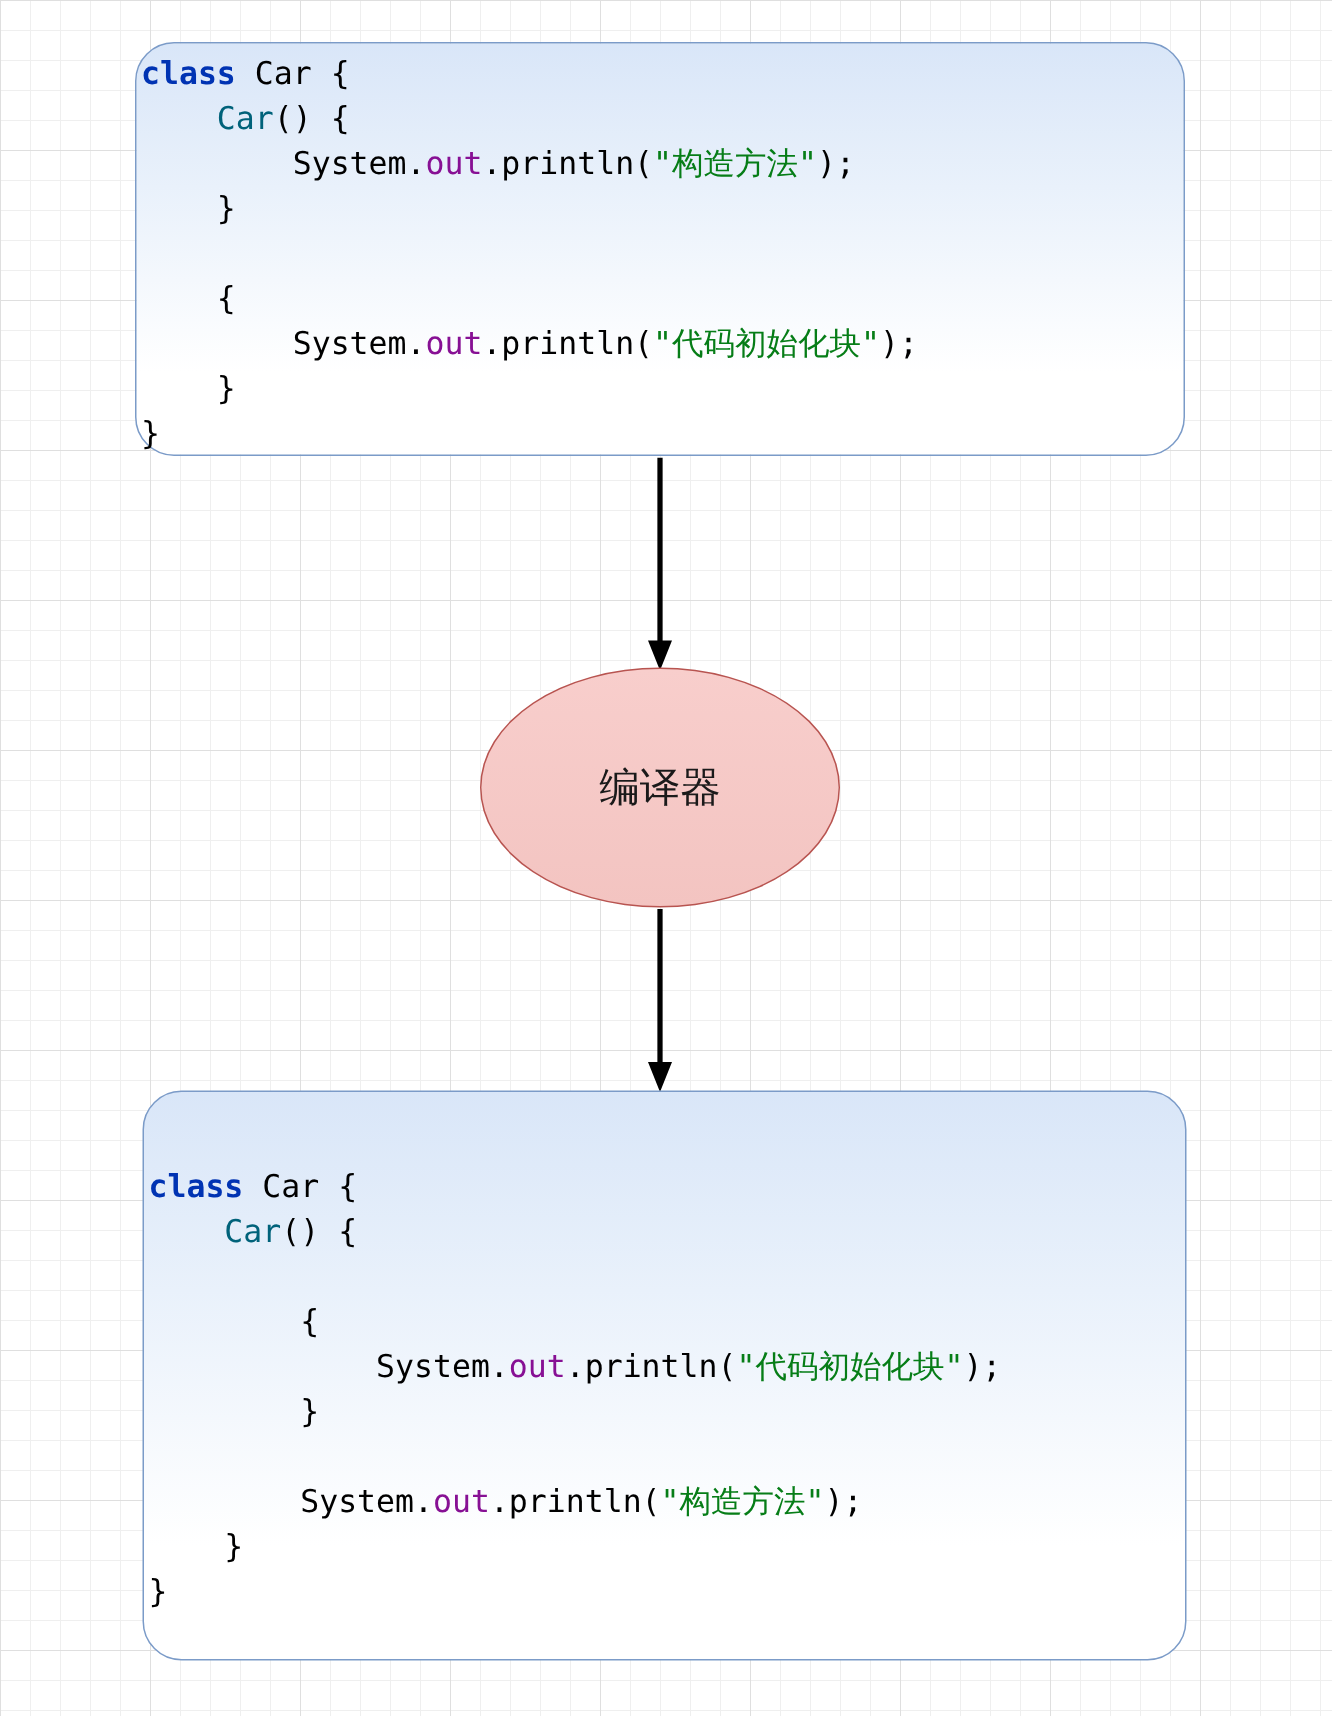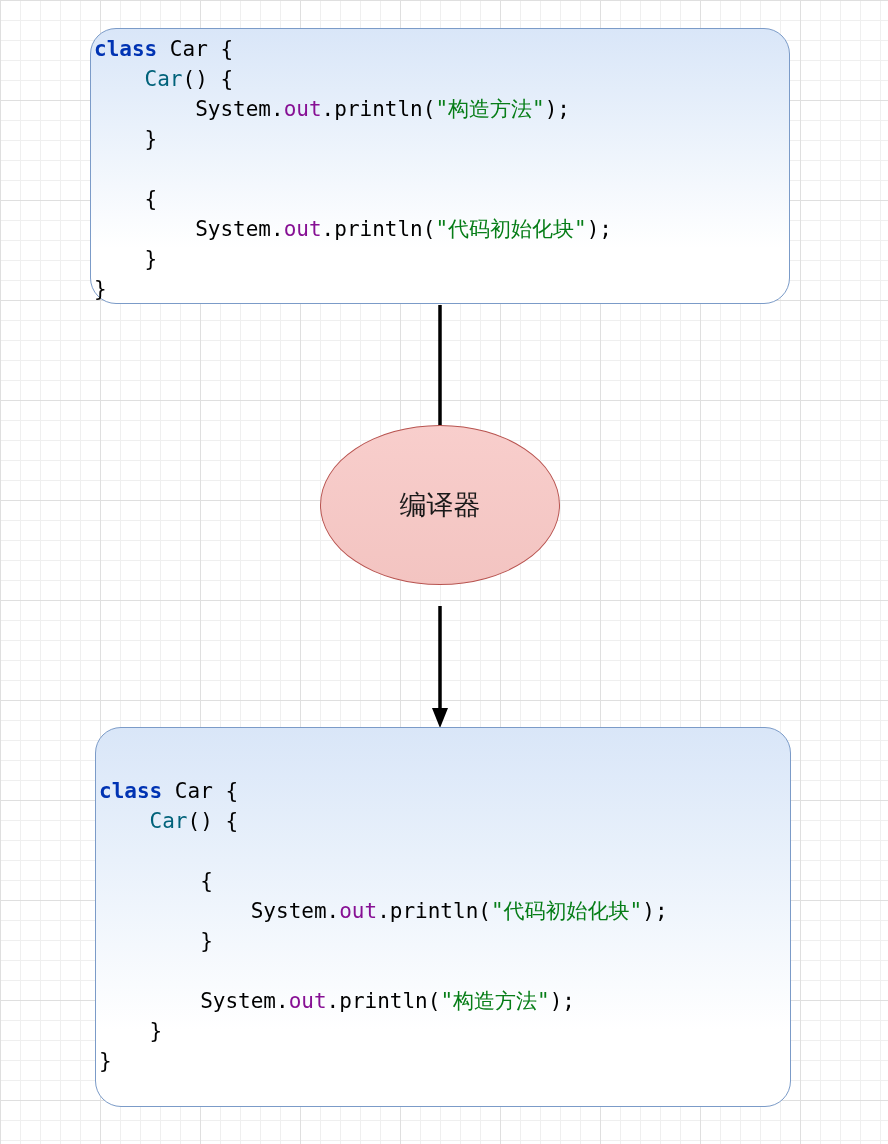--- a/index.html
+++ b/index.html
@@ -53,21 +53,21 @@
     white-space: pre;
   }
   .tok-keyword { color: #0033b3; font-weight: bold; }
   .tok-method  { color: #00627a; }
   .tok-field   { color: #871094; }
   .tok-string  { color: #067d17; }
   .tok-plain   { color: #000000; }
   .compiler-ellipse {
     position: absolute;
     left: 320px;
-    top: 425px;
+    top: 445px;
     width: 240px;
     height: 160px;
     box-sizing: border-box;
     border: 1px solid #b85450;
     border-radius: 50%;
     background: linear-gradient(180deg, #f8cecc 0%, #f3c4c1 100%);
     display: flex;
     align-items: center;
     justify-content: center;
     text-align: right;

